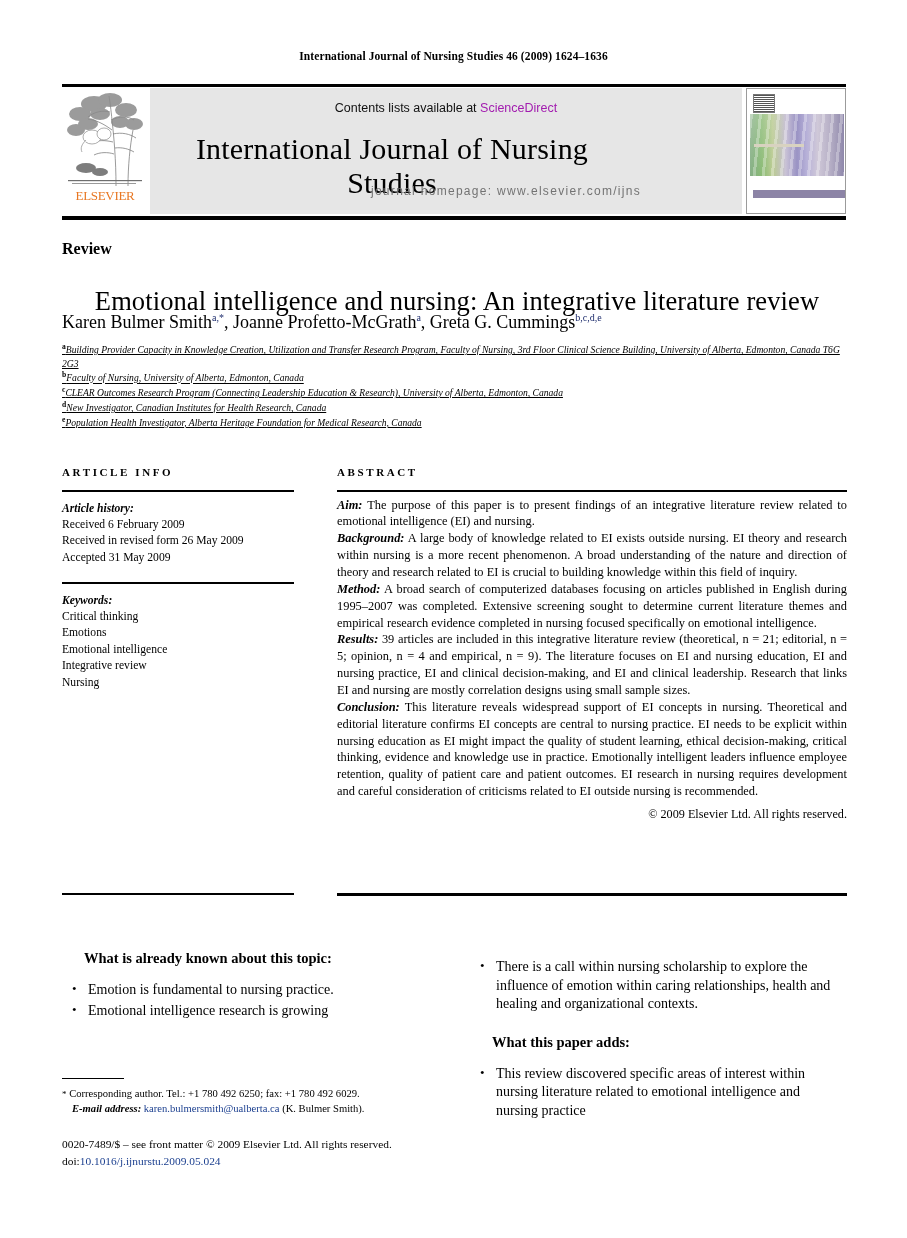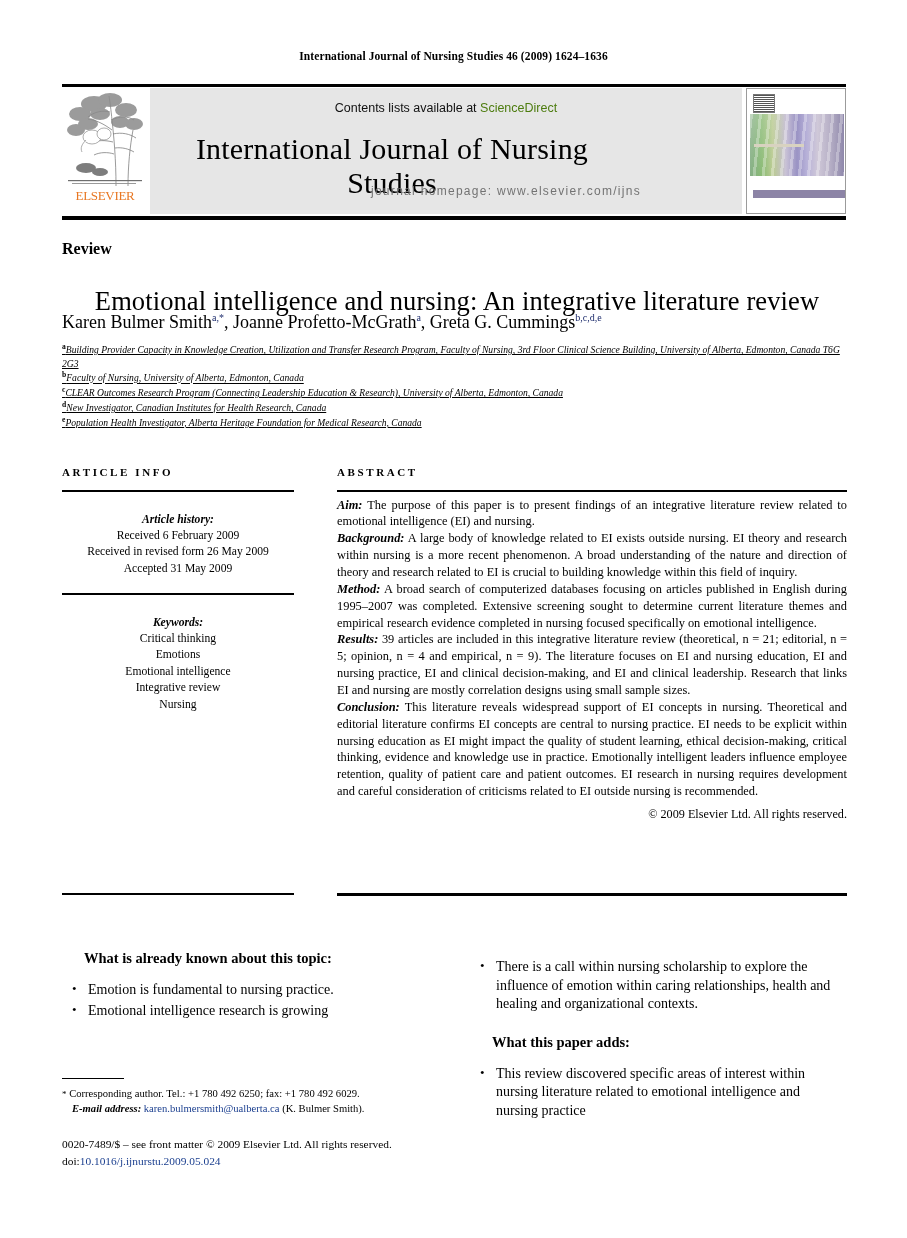--- a/index.html
+++ b/index.html
@@ -84,21 +84,21 @@
     text-align: center;
   }
   .contents-line {
     position: absolute;
     left: 0; top: 13px;
     width: 592px;
     font-family: "Liberation Sans", sans-serif;
     font-size: 12.5px;
     color: #111;
   }
-  .sd-link { color: #4d7c0f; }
+  .sd-link { color: #a21caf; }
   .journal-title {
     position: absolute;
     left: 0; top: 44px;
     width: 484px;
     font-family: "Liberation Serif", serif;
     font-size: 30px;
     color: #000;
     letter-spacing: 0.2px;
   }
   .homepage-line {
@@ -228,22 +228,21 @@
     background: #000;
     margin-top: 12px;
   }
   .hr-thin-b {
     height: 1.2px;
     background: #000;
   }
   .info-block {
     font-size: 11.6px;
     line-height: 1.42;
-    padding-top: 20px;
-    text-align: center;
+    padding-top: 9px;
   }
   .info-block .lbl {
     font-style: italic;
     font-weight: bold;
   }
   .kw-gap { height: 16px; }
   .abstract-body {
     font-size: 12.4px;
     line-height: 1.36;
     text-align: justify;

